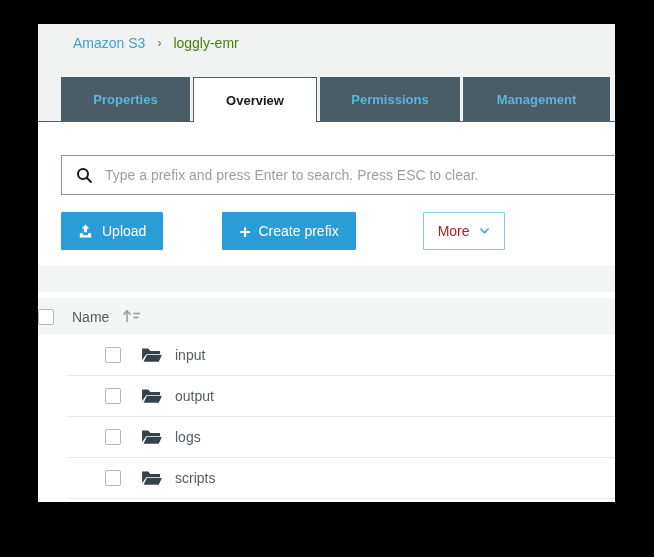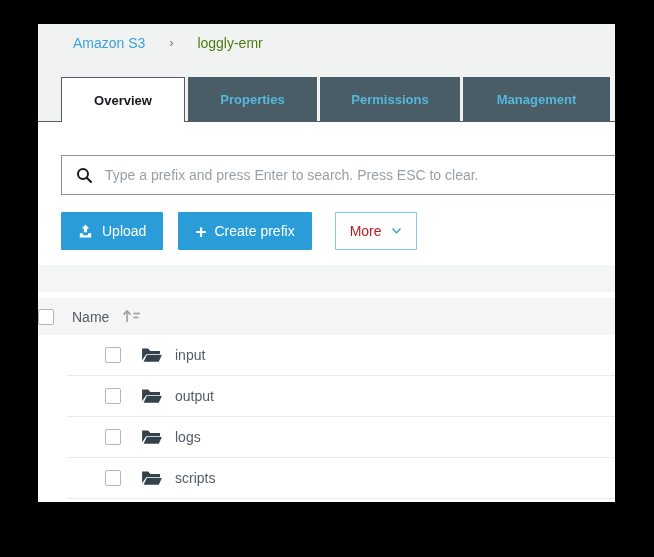--- a/index.html
+++ b/index.html
@@ -5,21 +5,21 @@
   * { margin: 0; padding: 0; box-sizing: border-box; }
   html, body { width: 654px; height: 557px; background: #000; overflow: hidden;
     font-family: "Liberation Sans", sans-serif; }
   .frame { position: relative; width: 654px; height: 557px; background: #000; }
   .content { position: absolute; left: 38px; top: 24px; width: 577px; height: 478px;
     background: #fff; overflow: hidden; }
 
   
   .header-area { position: relative; height: 98px; background: #f1f2f2;
     border-bottom: 1px solid #545b64; }
-  .breadcrumb { display: flex; align-items: center; gap: 24px; padding: 11px 0 0 35px;
+  .breadcrumb { display: flex; align-items: center; gap: 12px; padding: 11px 0 0 35px;
     font-size: 14px; }
   .crumb-link { color: #3da1d8; cursor: pointer; }
   .crumb-sep { color: #687078; font-size: 12px; }
   .crumb-current { color: #4d7c0f; }
 
   .tab-bar { position: absolute; left: 23px; bottom: -1px; display: flex; gap: 3px;
     align-items: flex-end; }
   .tab { height: 44px; display: flex; align-items: center; justify-content: center;
     font-size: 13px; font-weight: bold; cursor: pointer; }
   .tab.inactive { background: #4a5c66; color: #55b8dc; height: 44px; margin-bottom: 1px; }
@@ -30,21 +30,21 @@
   
   .search-box { margin: 33px 0 0 23px; width: calc(100% - 23px); height: 40px;
     border: 1px solid #879196; border-right: none; background: #fff;
     display: flex; align-items: center; padding-left: 14px; }
   .search-box svg { flex: 0 0 auto; }
   .search-input { border: none; outline: none; background: transparent; flex: 1;
     margin-left: 12px; font-size: 14px; color: #16191f;
     font-family: "Liberation Sans", sans-serif; }
   .search-input::placeholder { color: #9aa0a5; opacity: 1; }
 
-  .buttons-row { margin: 17px 0 0 23px; display: flex; align-items: center; }
+  .buttons-row { margin: 17px 0 0 23px; display: flex; align-items: center; gap: 44px; }
   .btn { height: 38px; display: inline-flex; align-items: center; justify-content: center;
     font-size: 14px; cursor: pointer; border-radius: 1px; }
   .btn-primary { background: #2a9dd8; color: #fff; border: 1px solid #2a9dd8; padding: 0 16px; }
   .btn-primary .ico { margin-right: 9px; display: inline-flex; }
   .btn-gap { margin-left: 15px; }
   .btn-outline { margin-left: 23px; background: #fff; border: 1px solid #86c8e8;
     color: #b91c1c; padding: 0 14px; }
   .btn-outline .chev { margin-left: 9px; display: inline-flex; }
   .plus-glyph { font-size: 19px; font-weight: bold; line-height: 1; margin-right: 8px; }
 
@@ -70,22 +70,22 @@
   <div class="content">
 
     <div class="header-area">
       <div class="breadcrumb">
         <span class="crumb-link">Amazon S3</span>
         <span class="crumb-sep">›</span>
         <span class="crumb-current">loggly-emr</span>
       </div>
 
       <div class="tab-bar">
+        <div class="tab inactive tab-w2">Properties</div>
         <div class="tab active tab-w1">Overview</div>
-        <div class="tab inactive tab-w2">Properties</div>
         <div class="tab inactive tab-w3">Permissions</div>
         <div class="tab inactive tab-w4">Management</div>
       </div>
     </div>
 
     <div class="search-box">
       <svg width="17" height="17" viewBox="0 0 17 17">
         <circle cx="7" cy="7" r="5" fill="none" stroke="#16191f" stroke-width="2"></circle>
         <line x1="10.8" y1="10.8" x2="15" y2="15" stroke="#16191f" stroke-width="2" stroke-linecap="round"></line>
       </svg>

